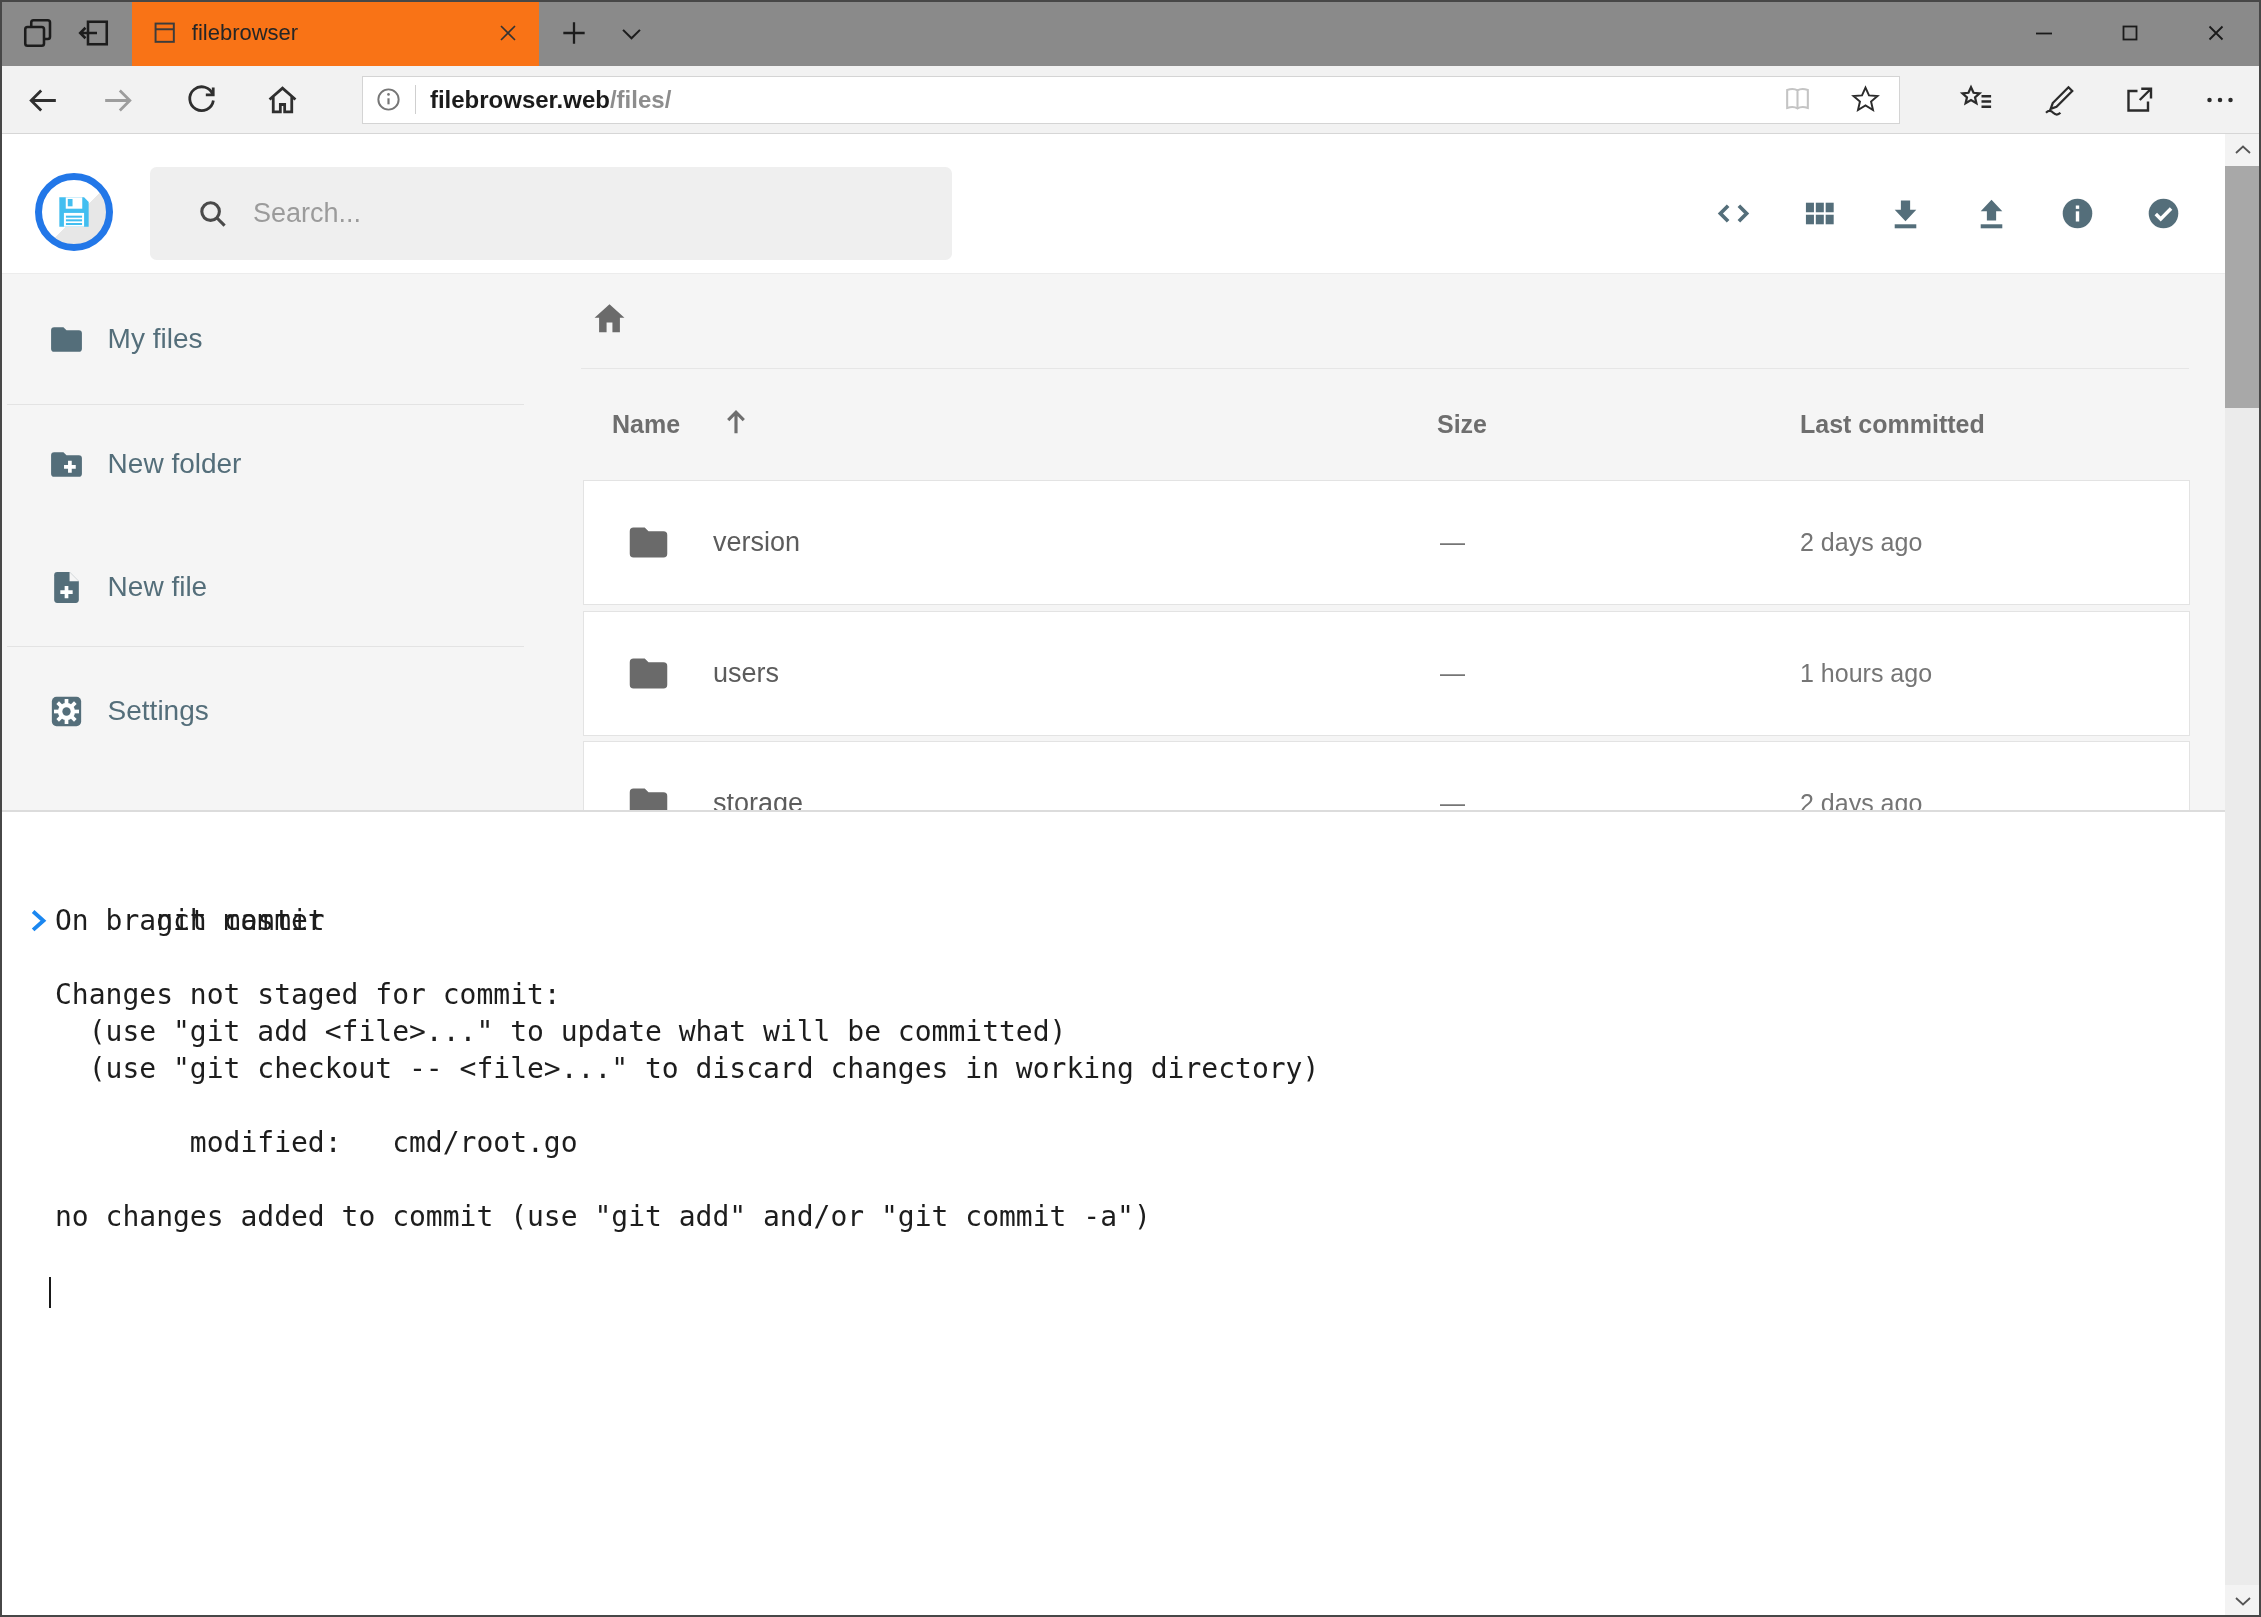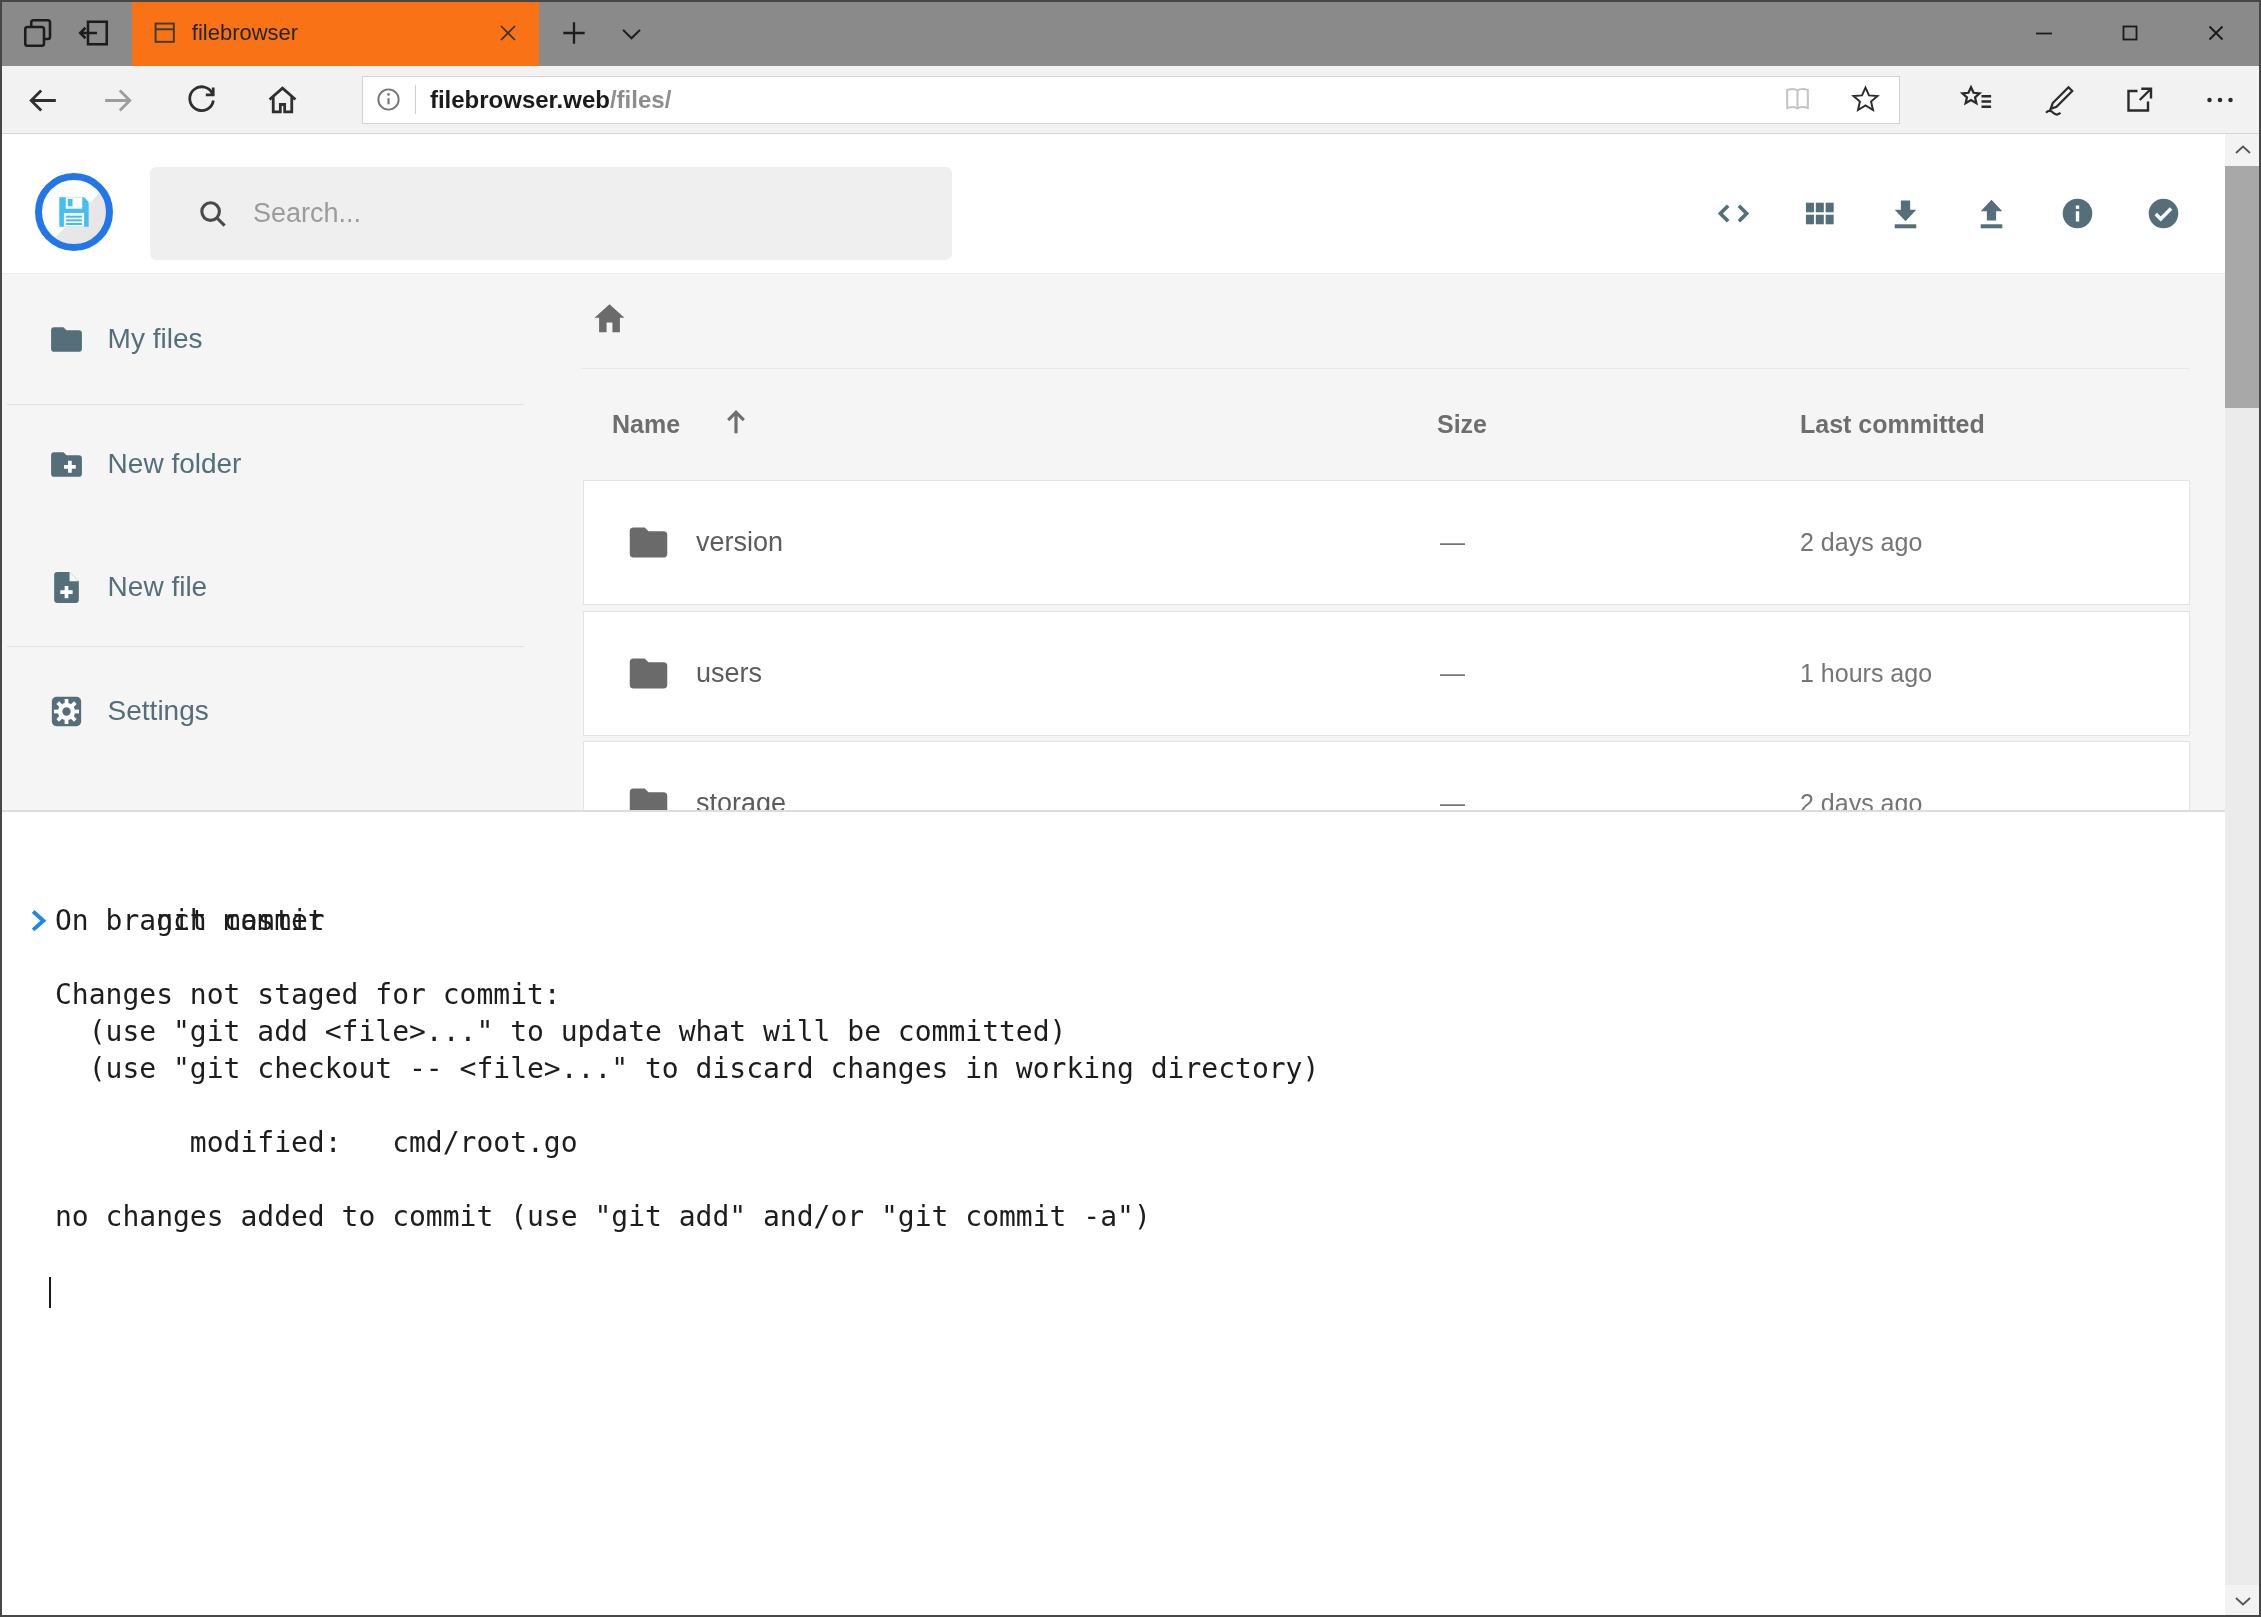--- a/index.html
+++ b/index.html
@@ -55,21 +55,21 @@
   .sb-label{margin-left:22.6px;font-size:28px;}
   .sb-div{position:absolute;left:6.5px;width:517px;height:0.8px;background:#e3e3e3;z-index:1;}
 
   
   .crumb-home{position:absolute;left:590px;top:299px;z-index:1;}
   .list-div{position:absolute;left:581px;top:368px;width:1608px;height:0.8px;background:#e6e6e6;}
   .colhead{position:absolute;top:410px;font-size:25px;font-weight:bold;color:#6e6e6e;z-index:1;}
   .rows{position:absolute;left:583px;top:480px;width:1607px;z-index:1;}
   .row{height:125px;background:#fff;border:0.8px solid #e3e3e3;box-sizing:border-box;margin-bottom:5.7px;
        display:flex;align-items:center;position:relative;padding-left:42px;}
-  .row-name{margin-left:25px;font-size:27px;color:#5c5c5c;}
+  .row-name{margin-left:42px;font-size:27px;color:#5c5c5c;}
   .row-size{position:absolute;left:856px;font-size:25px;color:#757575;}
   .row-time{position:absolute;left:1216px;font-size:25px;color:#757575;}
 
   
   .scroll{position:absolute;left:2225px;top:134px;width:36px;height:1483px;background:#ebebeb;z-index:30;}
   .sc-btn{position:absolute;left:0;width:36px;height:32px;background:#f3f3f3;display:flex;
           align-items:center;justify-content:center;}
   .sc-thumb{position:absolute;left:0;top:32px;width:36px;height:242px;background:#a8a8a8;}
 
   

